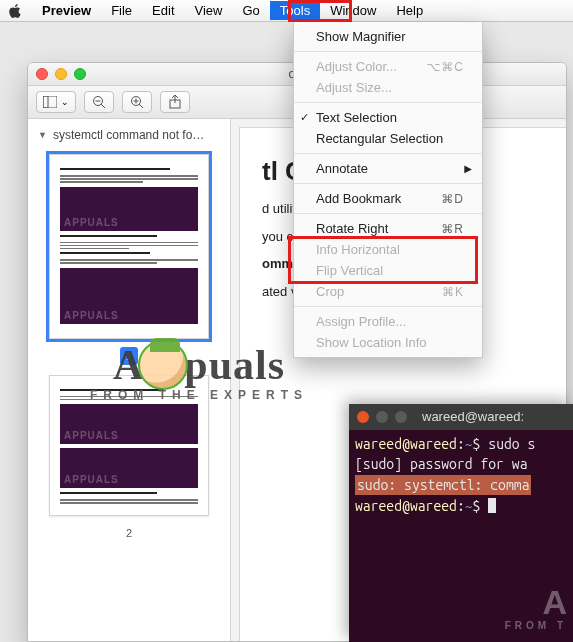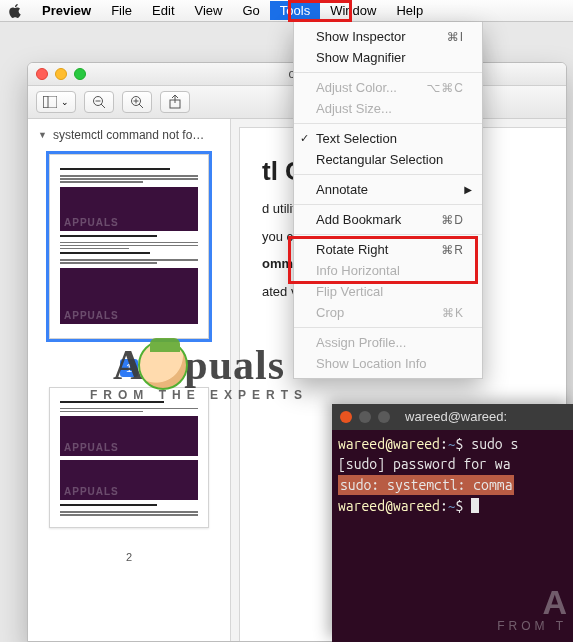--- a/index.html
+++ b/index.html
@@ -35,21 +35,21 @@
   .tl-green{background:#28c840;border:1px solid #1dad2a;}
   .titlebar .title { margin-left:auto; margin-right:auto; white-space:nowrap; overflow:hidden; text-overflow:clip; max-width:120px;}
   .toolbar { height:33px; background:linear-gradient(#f7f7f7,#e7e7e7); border-bottom:1px solid #cfcfcf; display:flex; align-items:center; padding:0 8px; gap:8px;}
   .tbtn{ height:22px; min-width:30px; border:1px solid #c3c3c3; border-radius:4px; background:linear-gradient(#fff,#f1f1f1); display:flex; align-items:center; justify-content:center; font-size:12px; gap:4px; padding:0 6px;}
   .tcaret{font-size:9px;}
 
   .body { display:flex; height:calc(100% - 56px);}
   .sidebar { width:203px; border-right:1px solid #d6d6d6; background:#fff; padding:6px 10px; overflow:hidden;}
   .sb-header{ font-size:12px; color:#444; display:flex; align-items:center; gap:6px; padding:3px 0 6px;}
   .sb-tri{ font-size:9px; color:#666;}
-  .thumb-card{ width:160px; border:1px solid #d3d3d3; box-shadow:0 1px 2px rgba(0,0,0,.1); margin:6px auto 20px; background:#fff;}
+  .thumb-card{ width:160px; border:1px solid #d3d3d3; box-shadow:0 1px 2px rgba(0,0,0,.1); margin:6px auto 8px; background:#fff;}
   .thumb-card.sel{ outline:3px solid #3b83f7; outline-offset:0;}
   .thumb-inner{ padding:10px; font-size:4px; color:#333; line-height:1.2;}
   .mini-block{ background:#3a103c; height:34px; margin:4px 0; position:relative; overflow:hidden;}
   .mini-block .wm{ position:absolute; left:4px; bottom:2px; color:rgba(255,255,255,.25); font-size:10px; font-weight:700; letter-spacing:1px;}
   .mini-line{ height:2px; background:#222; margin:3px 0 5px; width:70%;}
   .mini-para{ height:1.5px; background:#777; margin:1.5px 0;}
   .pagebadge{ display:block; width:18px; height:18px; margin:4px auto 10px; background:#2f7bf6; color:#fff; font-size:11px; border-radius:3px; text-align:center; line-height:18px;}
 
   .content { flex:1; background:#f3f3f3; position:relative; overflow:hidden;}
   .doc { position:absolute; left:8px; top:8px; right:-60px; bottom:-60px; background:#fff; border:1px solid #d6d6d6; padding:28px 22px; font-size:13px; color:#222;}
@@ -58,31 +58,31 @@
   .doc b{ font-weight:700;}
 
   
   .watermark{ position:absolute; left:90px; top:340px; z-index:40; display:flex; flex-direction:column; align-items:center; pointer-events:none; opacity:.92;}
   .wm-title{ font-family:"Comic Sans MS", cursive; font-size:42px; font-weight:700; color:#3a3a3a; display:flex; align-items:center; letter-spacing:1px;}
   .wm-sub{ font-size:12px; letter-spacing:6px; color:#5a5a5a; margin-top:-2px; font-weight:600;}
   .wm-head{ width:50px; height:50px; background:radial-gradient(circle at 35% 30%, #ffd9a8 60%, #e8b070 62%); border-radius:50%; border:2px solid #4a2; margin:0 -4px 0 -6px; position:relative;}
   .wm-head::before{content:""; position:absolute; top:-4px; left:10px; width:30px; height:14px; background:#6a3; border-radius:6px 6px 0 0;}
 
   
-  .term { position:absolute; right:0; bottom:0; width:241px; height:238px; background:#2d0a22; color:#e8e8e8; font-family:"Ubuntu Mono","DejaVu Sans Mono",monospace; font-size:14px; line-height:20px; z-index:80; overflow:hidden; box-shadow:-4px -4px 14px rgba(0,0,0,.3);}
+  .term { position:absolute; right:0; bottom:0; width:224px; height:238px; background:#2d0a22; color:#e8e8e8; font-family:"Ubuntu Mono","DejaVu Sans Mono",monospace; font-size:14px; line-height:20px; z-index:80; overflow:hidden; box-shadow:-4px -4px 14px rgba(0,0,0,.3);}
   .term-titlebar{ height:26px; background:#3b3b3b; display:flex; align-items:center; padding:0 8px; gap:7px; color:#ddd; font-family:-apple-system, Arial, sans-serif; font-size:13px;}
   .term-btn{ width:12px; height:12px; border-radius:50%;}
   .tb-close{background:#e95420;} .tb-min{background:#5a5a5a;} .tb-max{background:#5a5a5a;}
   .term-body{ padding:4px 6px; white-space:pre; }
   .term .grn{ color:#fef9c3;} .term .blu{ color:#729fcf;}
   .term-highlight{ background:#b85c44; display:inline-block; padding:0 2px; margin:1px 0;}
   .term-cursor{ display:inline-block; width:8px; height:15px; background:#e8e8e8; vertical-align:-2px;}
   .term-wm{ position:absolute; right:6px; bottom:6px; text-align:right; opacity:.4; font-family:-apple-system, Arial; }
   .term-wm .a{ font-size:34px; font-weight:700; color:#d8d8d8; line-height:.8;}
-  .term-wm .b{ font-size:12px; letter-spacing:4px; color:#d8d8d8;}
+  .term-wm .b{ font-size:10px; letter-spacing:4px; color:#d8d8d8;font-weight:bold;}
 </style>
 </head>
 <body>
 
 <div class="menubar">
   <svg class="apple-logo" viewBox="0 0 14 14">
       <path fill="#333" d="M10.6 7.4c0-1.7 1.4-2.5 1.5-2.6-.8-1.2-2.1-1.3-2.5-1.4-1.1-.1-2.1.6-2.6.6s-1.4-.6-2.3-.6c-1.2 0-2.3.7-2.9 1.8-1.2 2.1-.3 5.3.9 7 .6.8 1.3 1.8 2.2 1.7.9 0 1.2-.6 2.3-.6s1.4.6 2.3.6c1 0 1.6-.9 2.2-1.7.7-1 1-1.9 1-2 0 0-1.9-.7-2.1-2.8zM9 2.1c.5-.6.8-1.4.7-2.1-.7 0-1.5.5-2 1.1-.4.5-.8 1.3-.7 2.1.8 0 1.5-.4 2-1.1z"></path>
     </svg>
   <div class="mi appname">Preview</div>
   <div class="mi">File</div>
@@ -91,24 +91,20 @@
   <div class="mi">Go</div>
   <div class="mi active">Tools</div>
   <div class="mi">Window</div>
   <div class="mi">Help</div>
 </div>
 
 <div class="red-box-menu red-box-tools"></div>
 
 <div class="dropdown">
   <div class="row">
-      <span>Show Inspector</span>
-      <span class="kbd">⌘I</span>
-    </div>
-  <div class="row">
       <span>Show Magnifier</span>
     </div>
   <hr>
   <div class="row disabled">
       <span>Adjust Color...</span>
       <span class="kbd">⌥⌘C</span>
     </div>
   <div class="row disabled">
       <span>Adjust Size...</span>
     </div>

